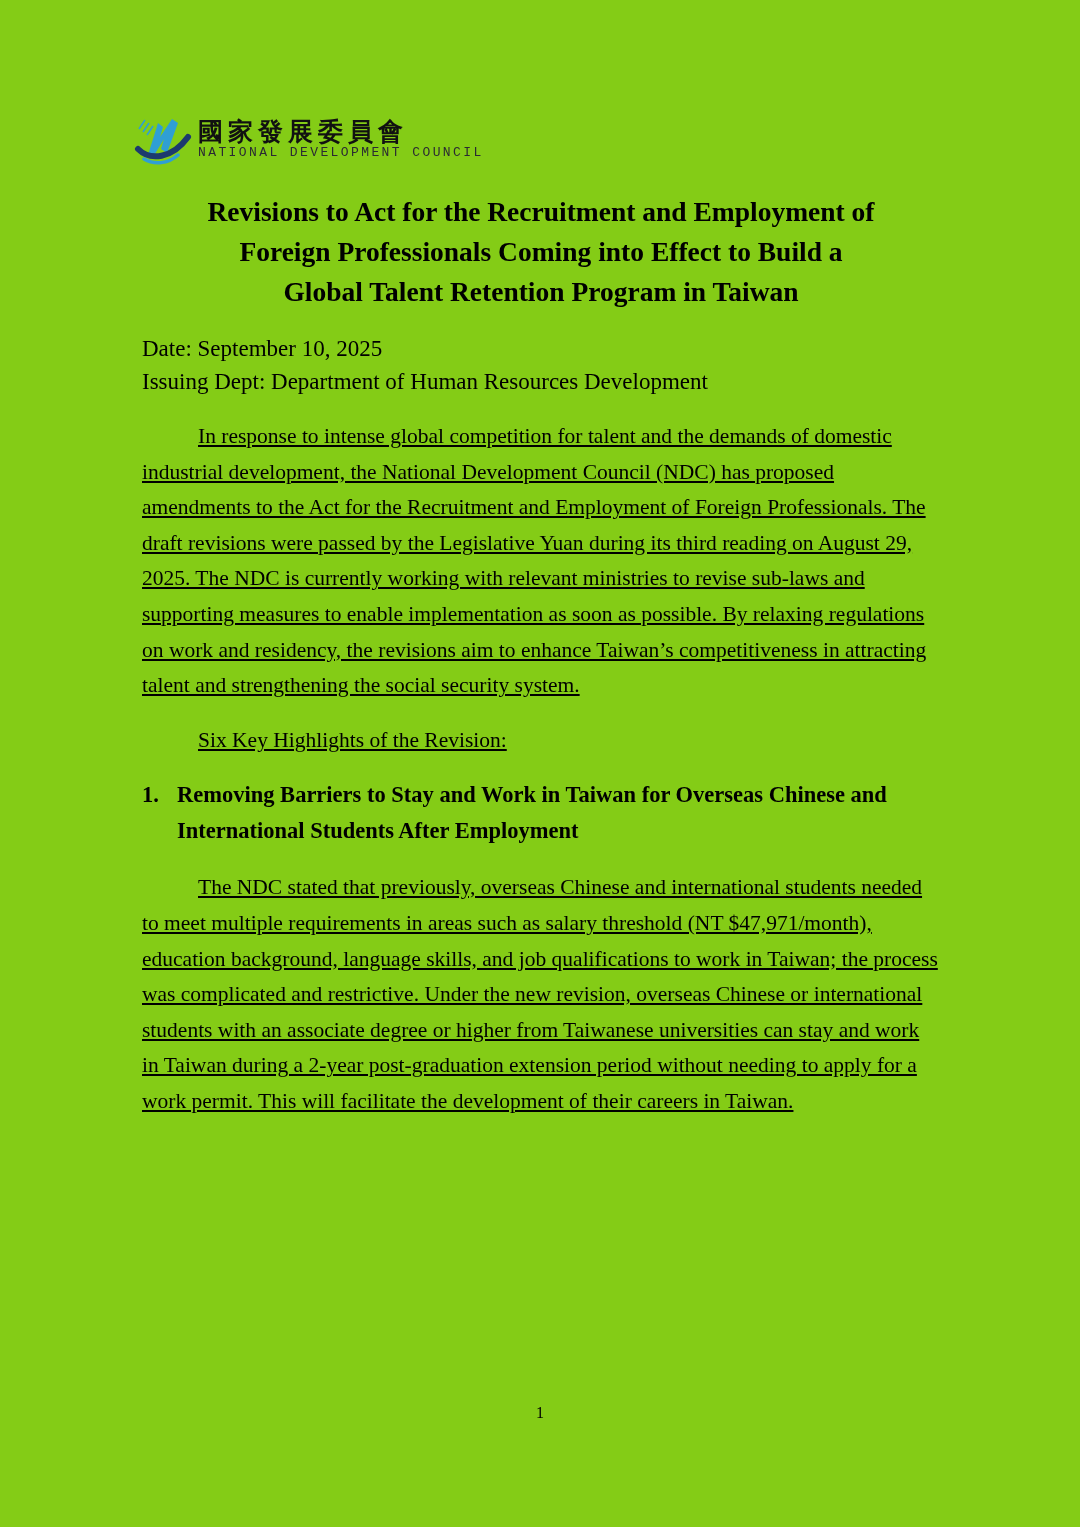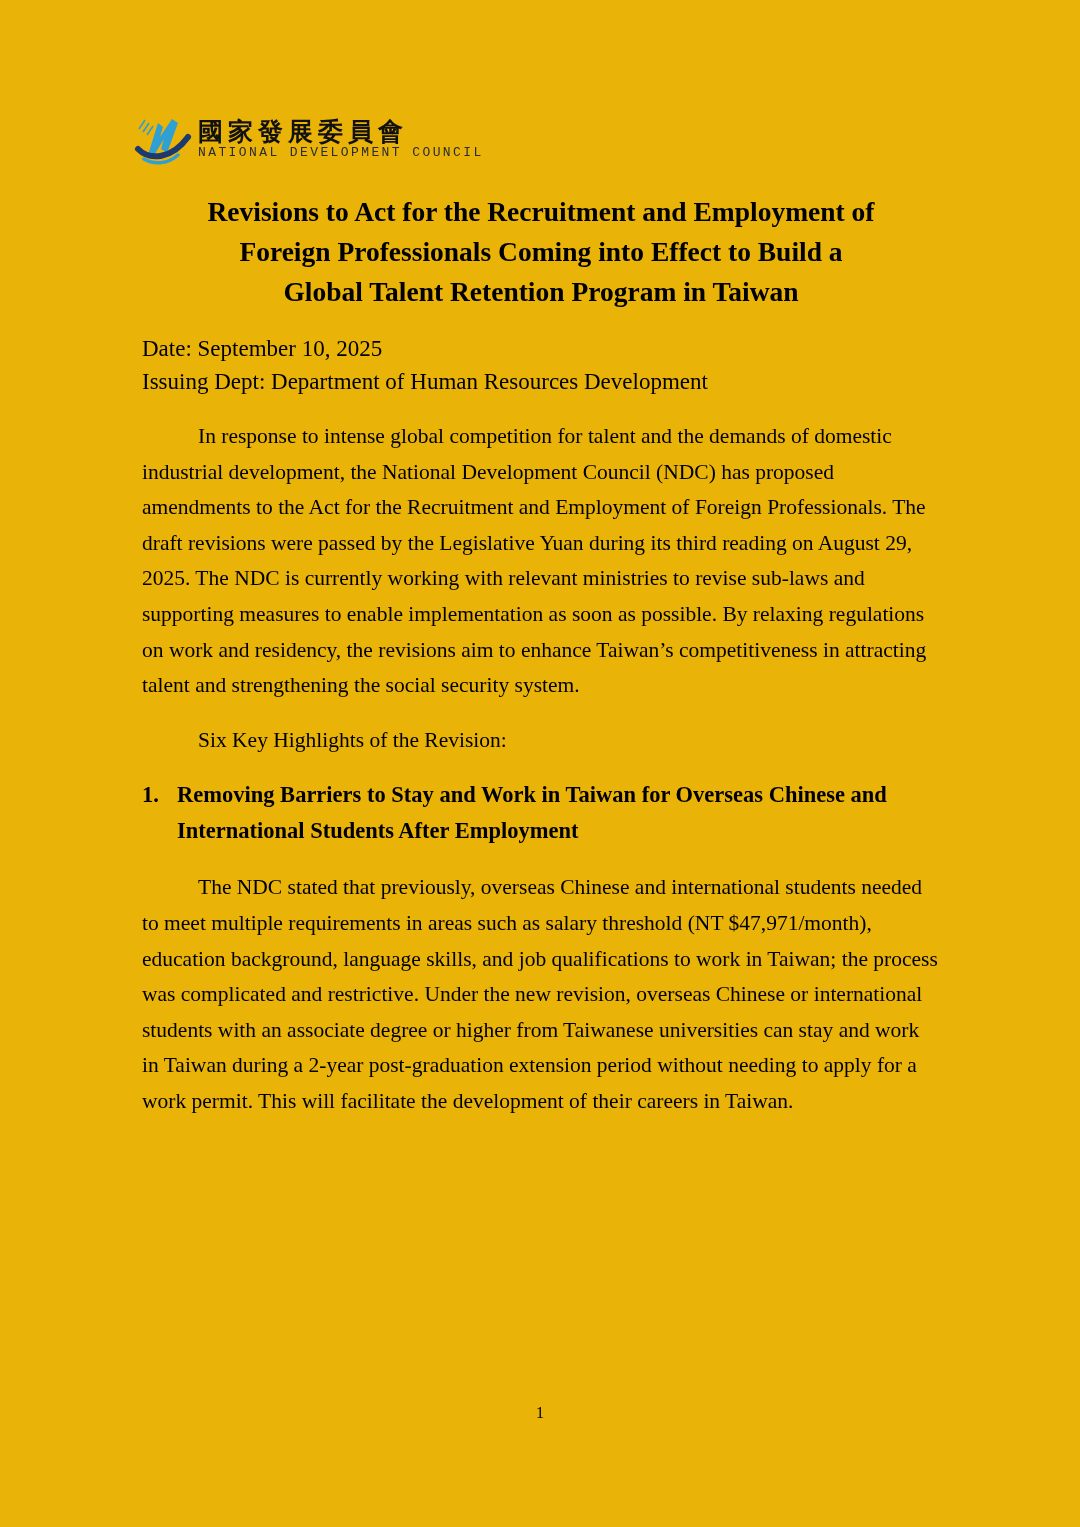--- a/index.html
+++ b/index.html
@@ -12,21 +12,21 @@
     height: 1527px;
     position: relative;
     overflow: hidden;
     font-family: "Liberation Serif", "DejaVu Serif", serif;
     color: #000000;
   }
   .page {
     position: relative;
     width: 1080px;
     height: 1527px;
-    background: #eab308;
+    background: #84cc16;
     box-sizing: border-box;
     padding: 0 140px 0 142px;
   }
 
   
   .logo-row {
     display: flex;
     align-items: flex-start;
     padding-top: 113px;
     margin-left: -8px;
@@ -81,20 +81,21 @@
     line-height: 32.5px;
   }
 
   
   .body-para {
     margin: 21px 0 0 0;
     font-size: 21.5px;
     line-height: 35.6px;
     text-indent: 56px;
     text-align: left;
+    text-decoration: underline;
   }
   .no-space-after { margin-top: 19px; }
 
   
   .section-heading {
     display: flex;
     margin-top: 19px;
     font-size: 22.5px;
     font-weight: bold;
     line-height: 36px;

